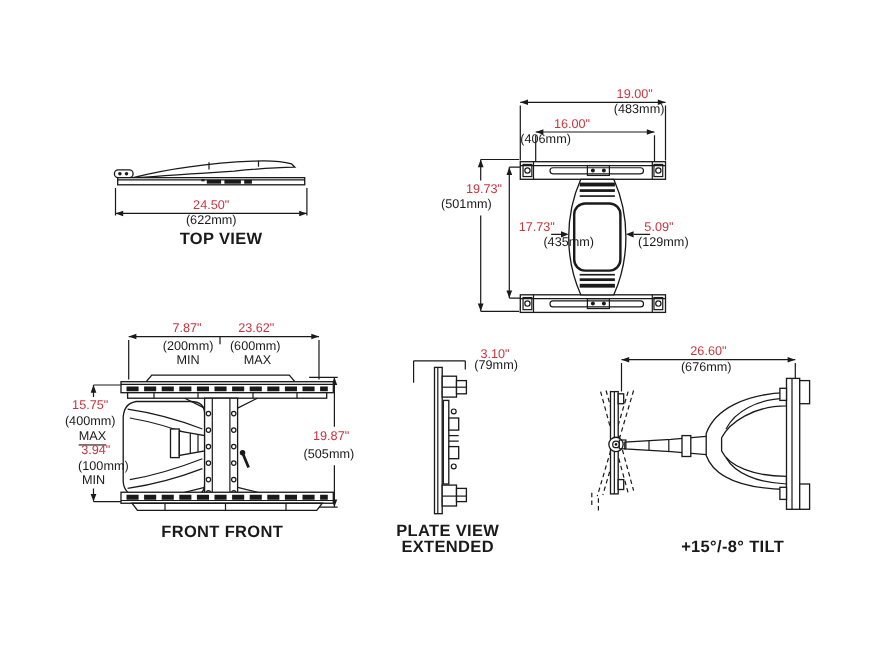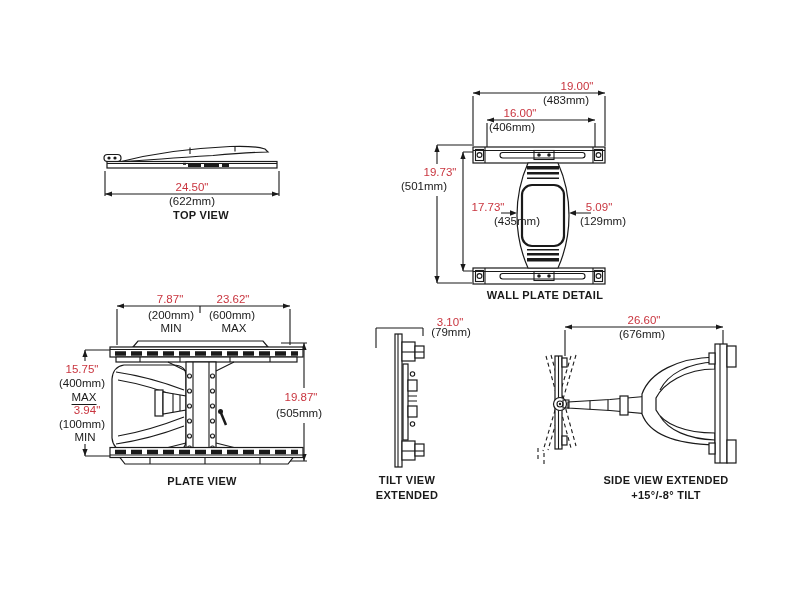--- a/index.html
+++ b/index.html
@@ -2,21 +2,21 @@
 <html style="--red: #c9353f; --line: #1a1a1a;"><head>
 <meta charset="utf-8">
 <style>
   html,body{margin:0;padding:0;background:#fff;}
   .canvas{position:relative;width:800px;height:600px;background:#fff;
           font-family:"Liberation Sans",sans-serif;overflow:hidden;color:var(--line,#1a1a1a);}
   .t{position:absolute;transform:translateX(-50%);white-space:nowrap;
      font-size:11.5px;line-height:1.1;color:var(--line,#1a1a1a);}
   .in{color:var(--red,#c9353f);}
   .title{position:absolute;transform:translateX(-50%);white-space:nowrap;
-         font-size:11px;font-weight:700;letter-spacing:.3px;color:var(--line,#1a1a1a);}
+         font-size:15px;font-weight:700;letter-spacing:.3px;color:var(--line,#1a1a1a);}
   .u{border-bottom:1.3px solid var(--line,#1a1a1a);padding-bottom:0;}
   svg.art{position:absolute;overflow:visible;color:var(--line,#1a1a1a);}
   svg.art *{vector-effect:none;}
   .ln{stroke:currentColor;fill:none;stroke-width:1.1;}
   .ln2{stroke:currentColor;fill:none;stroke-width:1.4;}
   .fw{stroke:currentColor;fill:#fff;stroke-width:1.2;}
   .fb{fill:currentColor;stroke:none;}
   .dash{stroke:currentColor;fill:none;stroke-width:1.1;stroke-dasharray:4 3;}
   .thick-dash{stroke:currentColor;fill:none;stroke-width:4.5;stroke-dasharray:11 5;}
 </style>
@@ -92,30 +92,29 @@
     <rect class="fb" x="102" y="99.5" width="32" height="1.5"></rect>
     <rect class="fb" x="102" y="171" width="32" height="1.5"></rect>
     <rect class="fb" x="102" y="175" width="32" height="2.5"></rect>
     <rect class="fb" x="102" y="180" width="32" height="3.5"></rect>
 
     <path class="ln" d="M 76,135 H 85 M 151,135 H 166"></path>
     <polygon class="fb" points="92,135 85,132.2 85,137.8"></polygon>
     <polygon class="fb" points="144,135 151,132.2 151,137.8"></polygon>
   </svg>
   <span class="t in" style="left:577px;top:80px">19.00"</span>
-  <span class="t" style="left:566px;top:94px">(483mm)</span>
+  <span class="t" style="left:581px;top:94px">(483mm)</span>
   <span class="t in" style="left:520px;top:107px">16.00"</span>
-  <span class="t" style="left:512px;top:121px">(406mm)</span>
+  <span class="t" style="left:496px;top:121px">(406mm)</span>
   <span class="t in" style="left:440px;top:166px">19.73"</span>
   <span class="t" style="left:424px;top:180px">(501mm)</span>
   <span class="t in" style="left:488px;top:201px">17.73"</span>
   <span class="t" style="left:517px;top:215px">(435mm)</span>
   <span class="t in" style="left:599px;top:201px">5.09"</span>
   <span class="t" style="left:603px;top:215px">(129mm)</span>
-  <span class="title" style="left:545px;top:289px">WALL PLATE DETAIL</span>
 
   <svg class="art" style="left:45px;top:293px" width="275" height="185" viewBox="0 0 275 185">
 
     <path class="ln" d="M 72,13 H 245 M 155,13 V 20 M 72,16 V 52 M 245,16 V 52"></path>
     <polygon class="fb" points="72,13 79,10.5 79,15.5"></polygon>
     <polygon class="fb" points="245,13 238,10.5 238,15.5"></polygon>
 
     <path class="ln" d="M 40,57 V 68 M 40,151 V 163 M 40,57 H 66 M 40,163 H 66"></path>
     <polygon class="fb" points="40,57 37.4,64 42.6,64"></polygon>
     <polygon class="fb" points="40,163 37.4,156 42.6,156"></polygon>
@@ -164,46 +163,46 @@
   <span class="t in" style="left:170px;top:293px">7.87"</span>
   <span class="t" style="left:171px;top:309px">(200mm)</span>
   <span class="t" style="left:171px;top:322px">MIN</span>
   <span class="t in" style="left:233px;top:293px">23.62"</span>
   <span class="t" style="left:232px;top:309px">(600mm)</span>
   <span class="t" style="left:234px;top:322px">MAX</span>
   <span class="t in" style="left:82px;top:363px">15.75"</span>
   <span class="t" style="left:82px;top:377px">(400mm)</span>
   <span class="t u" style="left:84px;top:391px">MAX</span>
   <span class="t in" style="left:87px;top:404px">3.94"</span>
-  <span class="t" style="left:82px;top:418px">(100mm)</span>
+  <span class="t" style="left:94px;top:418px">(100mm)</span>
   <span class="t" style="left:85px;top:431px">MIN</span>
   <span class="t in" style="left:301px;top:391px">19.87"</span>
   <span class="t" style="left:299px;top:407px">(505mm)</span>
-  <span class="title" style="left:202px;top:475px">PLATE VIEW</span>
+  <span class="title" style="left:202px;top:475px">FRONT FRONT</span>
 
   <svg class="art" style="left:365px;top:312px" width="110" height="162" viewBox="0 0 110 162">
     <path class="ln" d="M 11,16 H 58 M 11,16 V 36 M 58,16 V 24"></path>
     <rect class="fw" x="30" y="22" width="7" height="133"></rect>
     <path class="ln" d="M 33,22 V 155"></path>
     <rect class="fw" x="37" y="30" width="13" height="19"></rect>
     <rect class="fw" x="50" y="34" width="9" height="12"></rect>
     <path class="ln" d="M 37,40 H 59"></path>
     <rect class="fw" x="38" y="52" width="5" height="76"></rect>
     <rect class="fw" x="43" y="68" width="9" height="11"></rect>
     <rect class="fw" x="43" y="94" width="9" height="11"></rect>
     <circle class="ln" cx="47.5" cy="62" r="2.2"></circle>
     <circle class="ln" cx="47.5" cy="112" r="2.2"></circle>
     <path class="ln" d="M 43,84 H 52 M 43,89 H 52"></path>
     <rect class="fw" x="37" y="129" width="13" height="19"></rect>
     <rect class="fw" x="50" y="132" width="9" height="12"></rect>
     <path class="ln" d="M 37,139 H 59"></path>
   </svg>
   <span class="t in" style="left:450px;top:316px">3.10"</span>
   <span class="t" style="left:451px;top:326px">(79mm)</span>
-  <span class="title" style="left:407px;top:474px">TILT VIEW</span>
+  <span class="title" style="left:407px;top:474px">PLATE VIEW</span>
   <span class="title" style="left:407px;top:489px">EXTENDED</span>
 
   <svg class="art" style="left:530px;top:312px" width="228" height="165" viewBox="0 0 228 165">
 
     <path class="ln" d="M 35,15 H 193 M 35,18 V 44 M 193,18 V 32"></path>
     <polygon class="fb" points="35,15 42,12.5 42,17.5"></polygon>
     <polygon class="fb" points="193,15 186,12.5 186,17.5"></polygon>
 
     <path class="dash" d="M 16,44 L 41,136 M 41,44 L 13,139 M 21,43 L 46,134 M 46,43 L 18,138 M 8,136 V 150 M 14,141 V 153"></path>
 
@@ -226,16 +225,15 @@
 
     <rect class="fw" x="185" y="32" width="12" height="119"></rect>
     <path class="ln" d="M 190,32 V 151"></path>
     <rect class="fw" x="197" y="34" width="9" height="21"></rect>
     <rect class="fw" x="197" y="128" width="9" height="23"></rect>
     <rect class="fw" x="179" y="41" width="6" height="11"></rect>
     <rect class="fw" x="179" y="131" width="6" height="11"></rect>
   </svg>
   <span class="t in" style="left:644px;top:314px">26.60"</span>
   <span class="t" style="left:642px;top:328px">(676mm)</span>
-  <span class="title" style="left:666px;top:474px">SIDE VIEW EXTENDED</span>
   <span class="title" style="left:666px;top:489px">+15°/-8° TILT</span>
 
 </div>
 
 </body></html>

